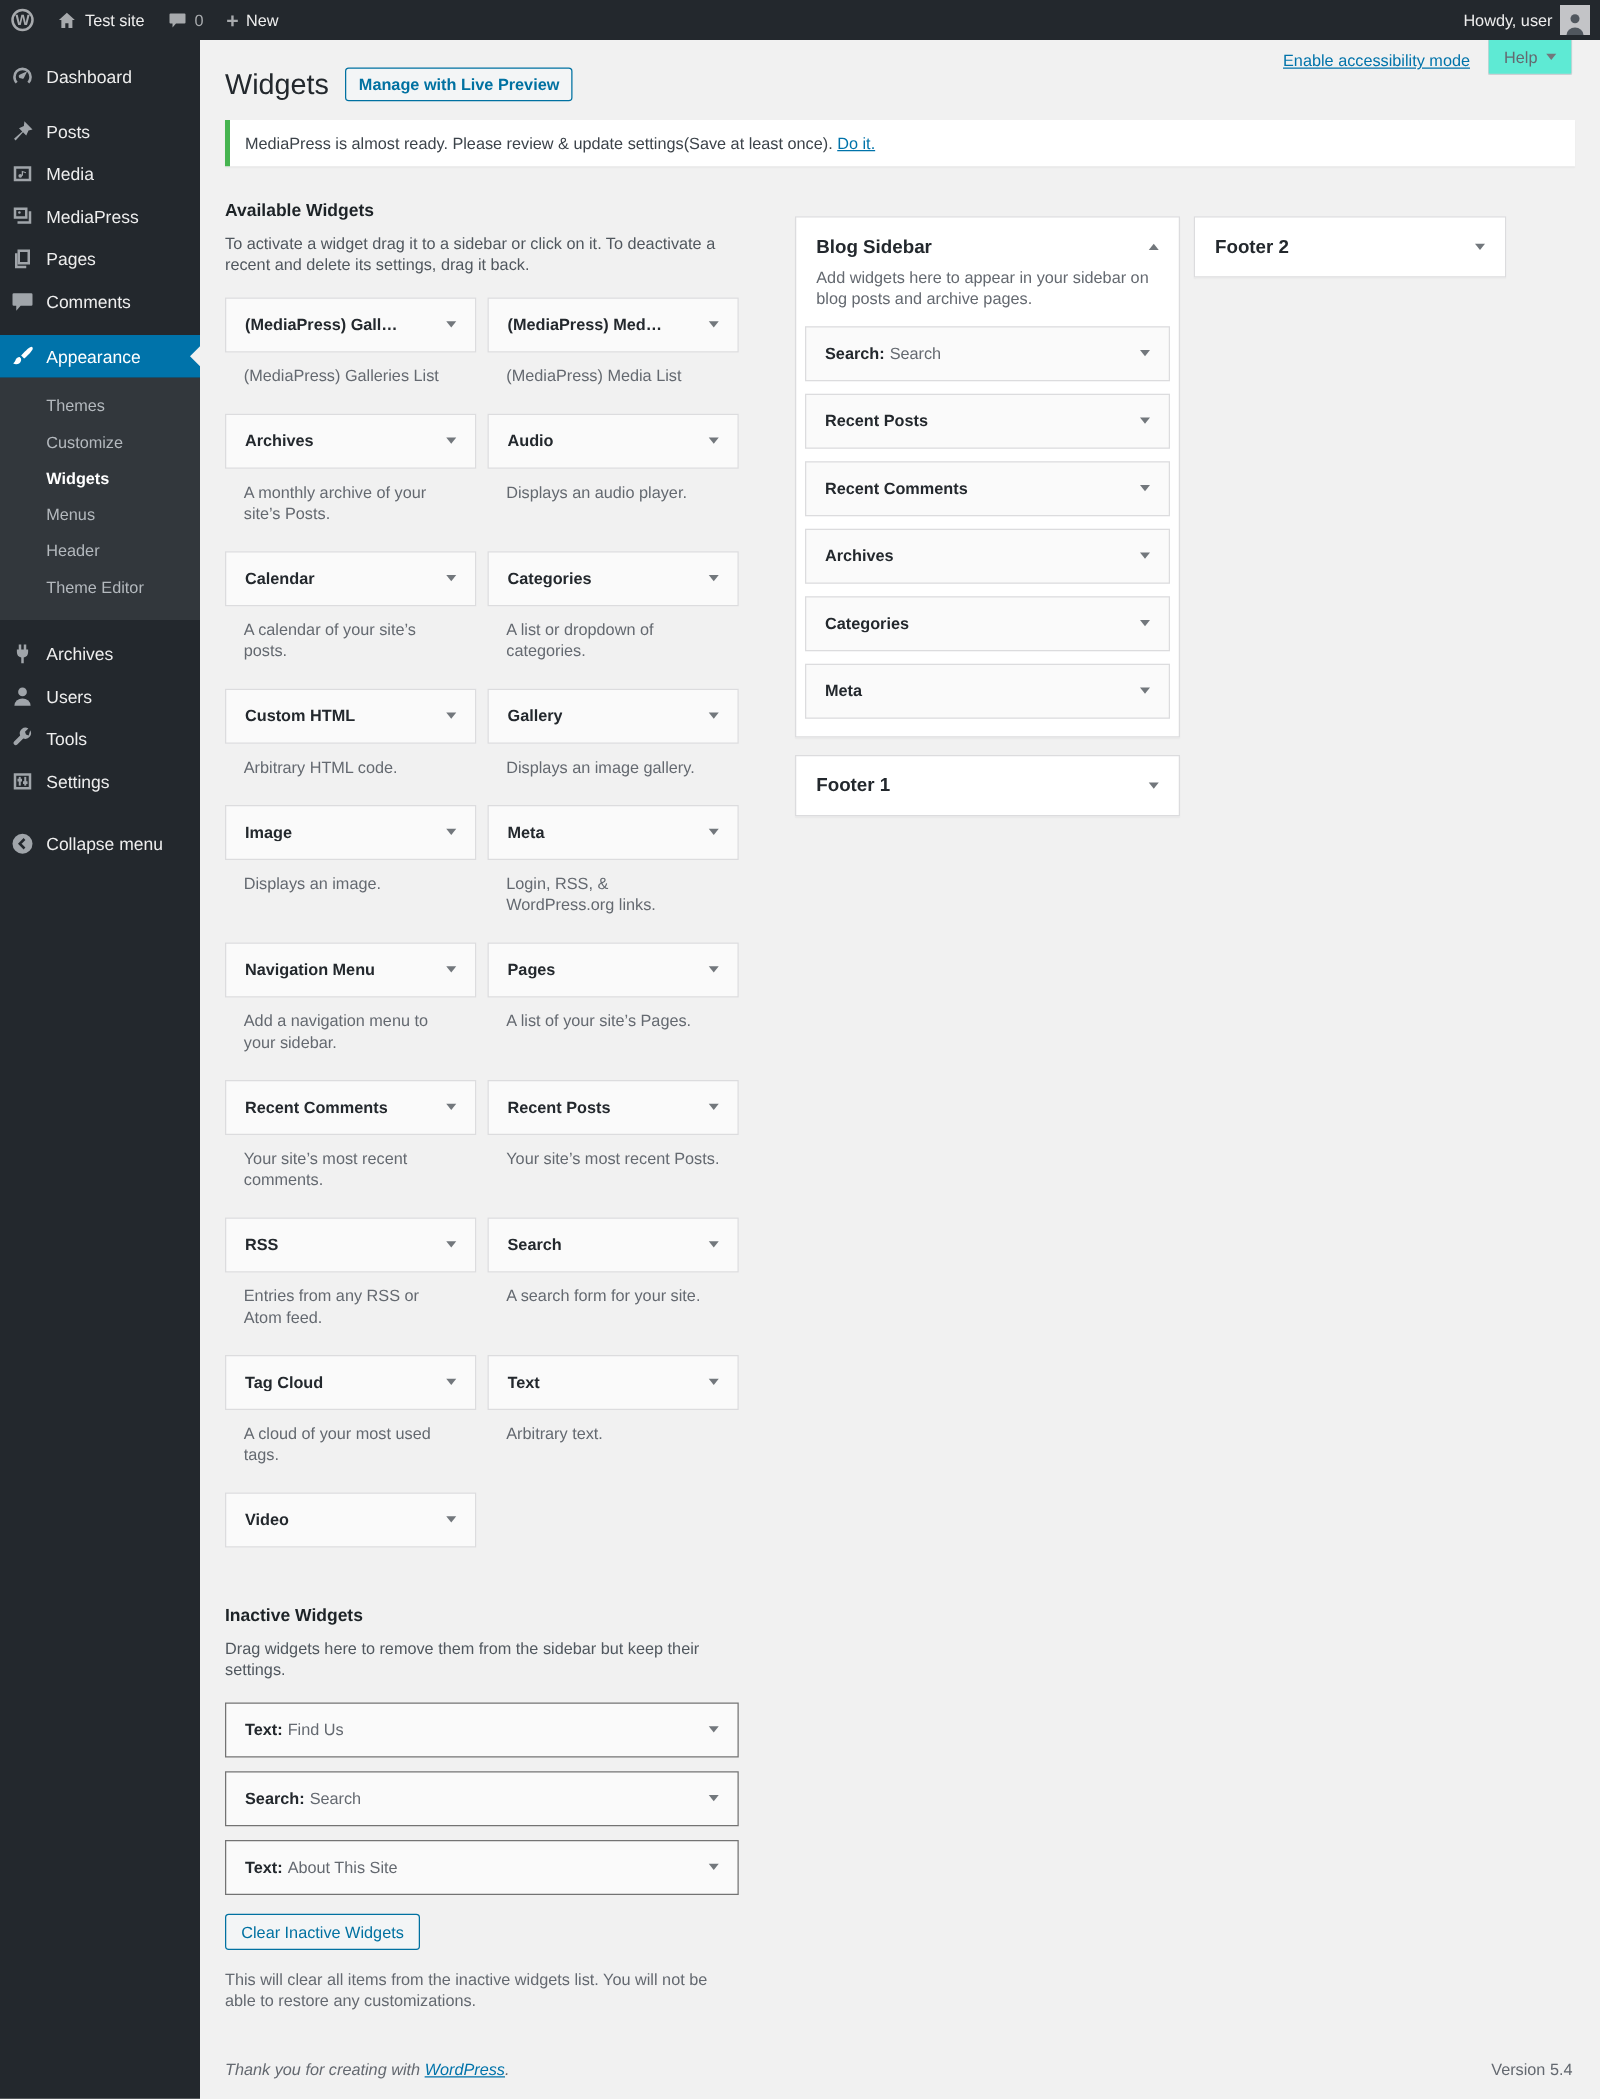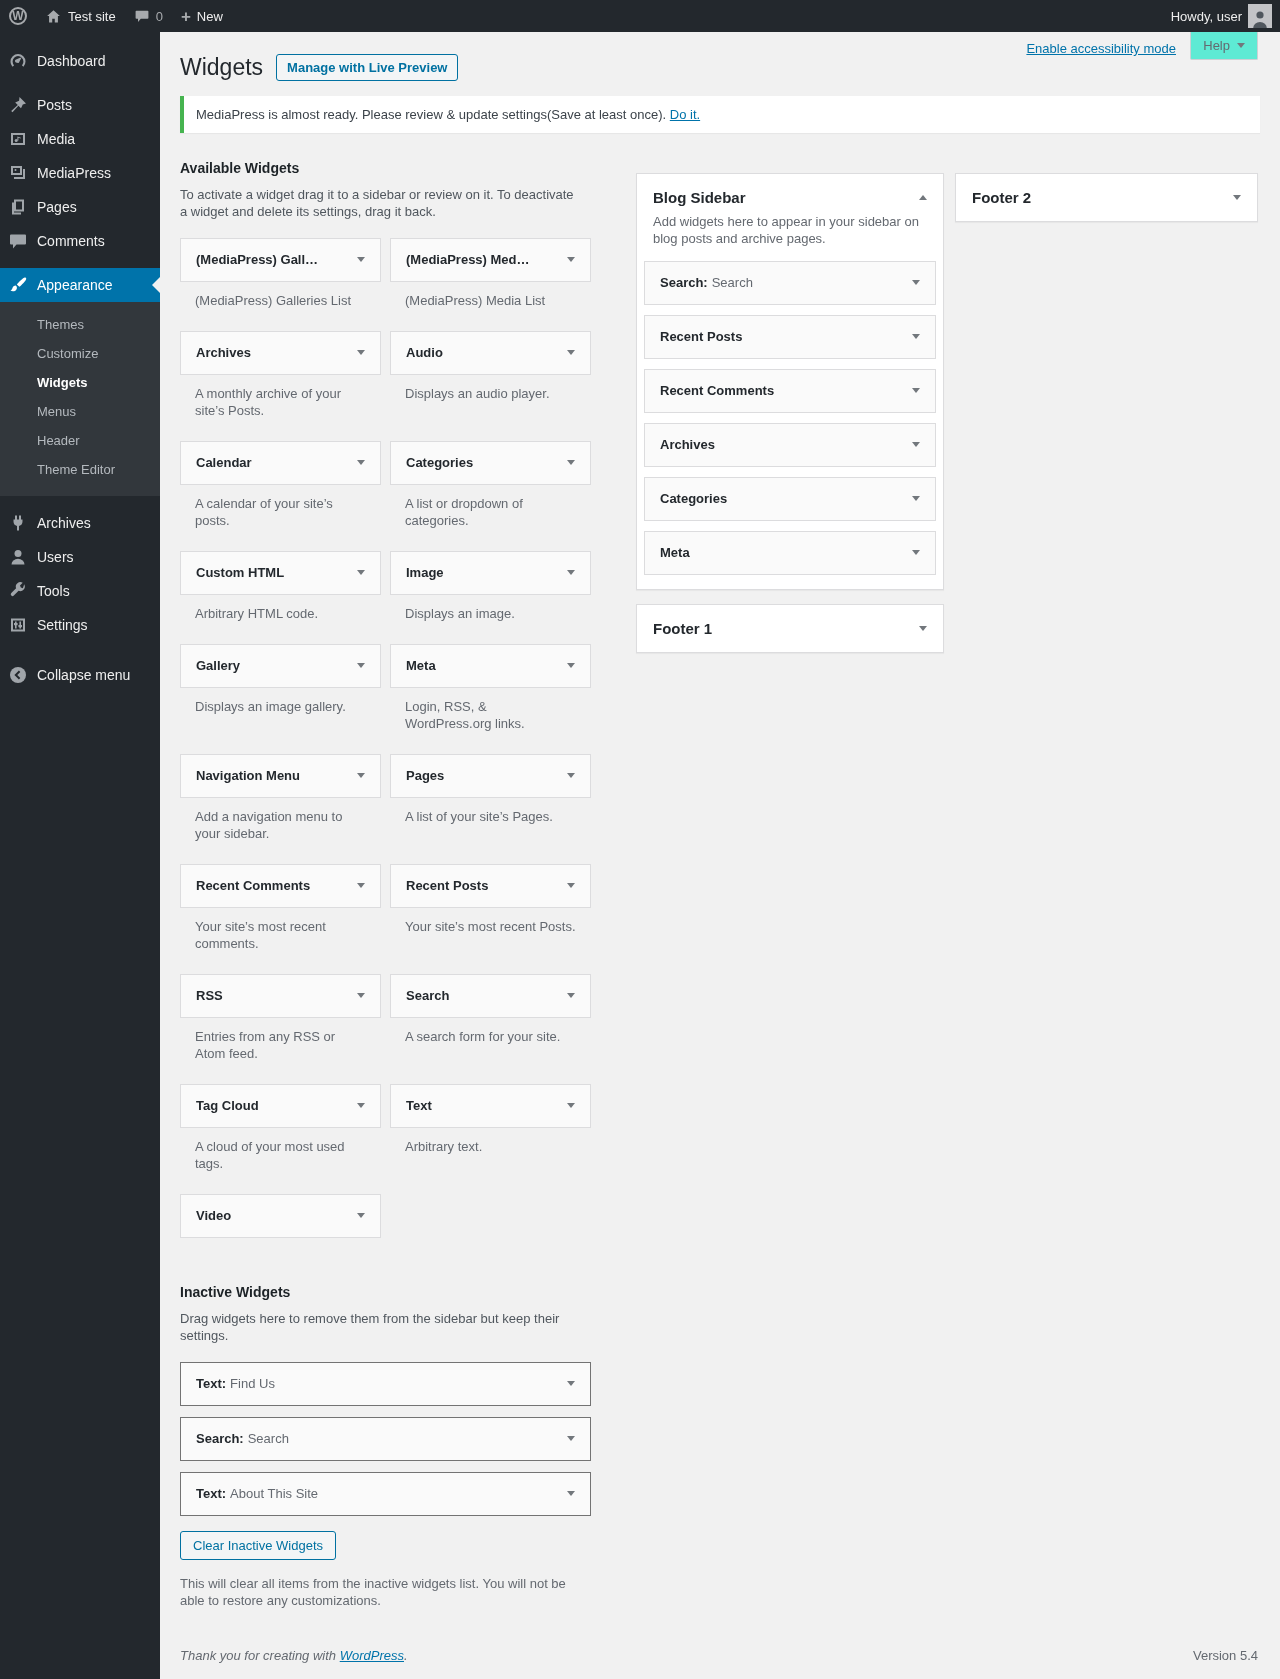--- a/index.html
+++ b/index.html
@@ -108,21 +108,21 @@
   .inactive-row { height:44px; background:#fafafa; border:1px solid #737373; display:flex;
     align-items:center; justify-content:space-between; padding:0 15px; margin-bottom:11px; cursor:pointer; }
   .clear-btn {
     margin-top:4px; background:#f3f5f6; border:1px solid #0071a1; color:#0071a1;
     border-radius:3px; padding:6px 12px; font-size:13px; font-family:inherit; cursor:pointer;
   }
   .clear-note { margin-top:15px; color:#646970; line-height:17px; max-width:395px; }
 
   
   .sidebars-col { position:absolute; left:456px; top:13px; width:308px; }
-  .footer2-col  { position:absolute; left:775px; top:13px; width:303px; }
+  .footer2-col  { position:absolute; left:775px; top:13px; width:250px; }
   .panel { background:#fff; border:1px solid #dcdcde; box-shadow:0 1px 1px rgba(0,0,0,.04); }
   .panel-header { display:flex; align-items:center; justify-content:space-between; padding:15px 16px 0; cursor:pointer; }
   .panel-header.closed { padding:15px 16px 15px; }
   .panel-title { font-size:15px; font-weight:bold; color:#23282d; }
   .panel-desc { padding:7px 16px 6px; color:#646970; line-height:17px; }
   .panel-rows { padding:8px 7px 14px; }
   .s-row {
     height:44px; background:#fafafa; border:1px solid #dcdcde; display:flex;
     align-items:center; justify-content:space-between; padding:0 15px; margin-bottom:10px; cursor:pointer;
   }
@@ -287,21 +287,21 @@
 
   <div class="notice">
     <span>MediaPress is almost ready. Please review &amp; update settings(Save at least once).</span>
     <a>Do it.</a>
   </div>
 
   <div class="main-cols">
 
     <div class="left-col">
       <h2 class="section-title">Available Widgets</h2>
-      <div class="section-desc">To activate a widget drag it to a sidebar or review on it. To deactivate a widget and delete its settings, drag it back.</div>
+      <div class="section-desc">To activate a widget drag it to a sidebar or click on it. To deactivate a recent and delete its settings, drag it back.</div>
 
       <div class="widgets-grid">
         <div class="widget-cell">
           <div class="widget-card">
             <span class="wt">(MediaPress) Gall…</span>
             <span class="arrow-down"></span>
           </div>
           <div class="widget-desc">(MediaPress) Galleries List</div>
         </div>
         <div class="widget-cell">
@@ -341,31 +341,31 @@
         </div>
         <div class="widget-cell">
           <div class="widget-card">
             <span class="wt">Custom HTML</span>
             <span class="arrow-down"></span>
           </div>
           <div class="widget-desc">Arbitrary HTML code.</div>
         </div>
         <div class="widget-cell">
           <div class="widget-card">
+            <span class="wt">Gallery</span>
+            <span class="arrow-down"></span>
+          </div>
+          <div class="widget-desc">Displays an image gallery.</div>
+        </div>
+        <div class="widget-cell">
+          <div class="widget-card">
             <span class="wt">Image</span>
             <span class="arrow-down"></span>
           </div>
           <div class="widget-desc">Displays an image.</div>
-        </div>
-        <div class="widget-cell">
-          <div class="widget-card">
-            <span class="wt">Gallery</span>
-            <span class="arrow-down"></span>
-          </div>
-          <div class="widget-desc">Displays an image gallery.</div>
         </div>
         <div class="widget-cell">
           <div class="widget-card">
             <span class="wt">Meta</span>
             <span class="arrow-down"></span>
           </div>
           <div class="widget-desc">Login, RSS, &amp; WordPress.org links.</div>
         </div>
         <div class="widget-cell">
           <div class="widget-card">

